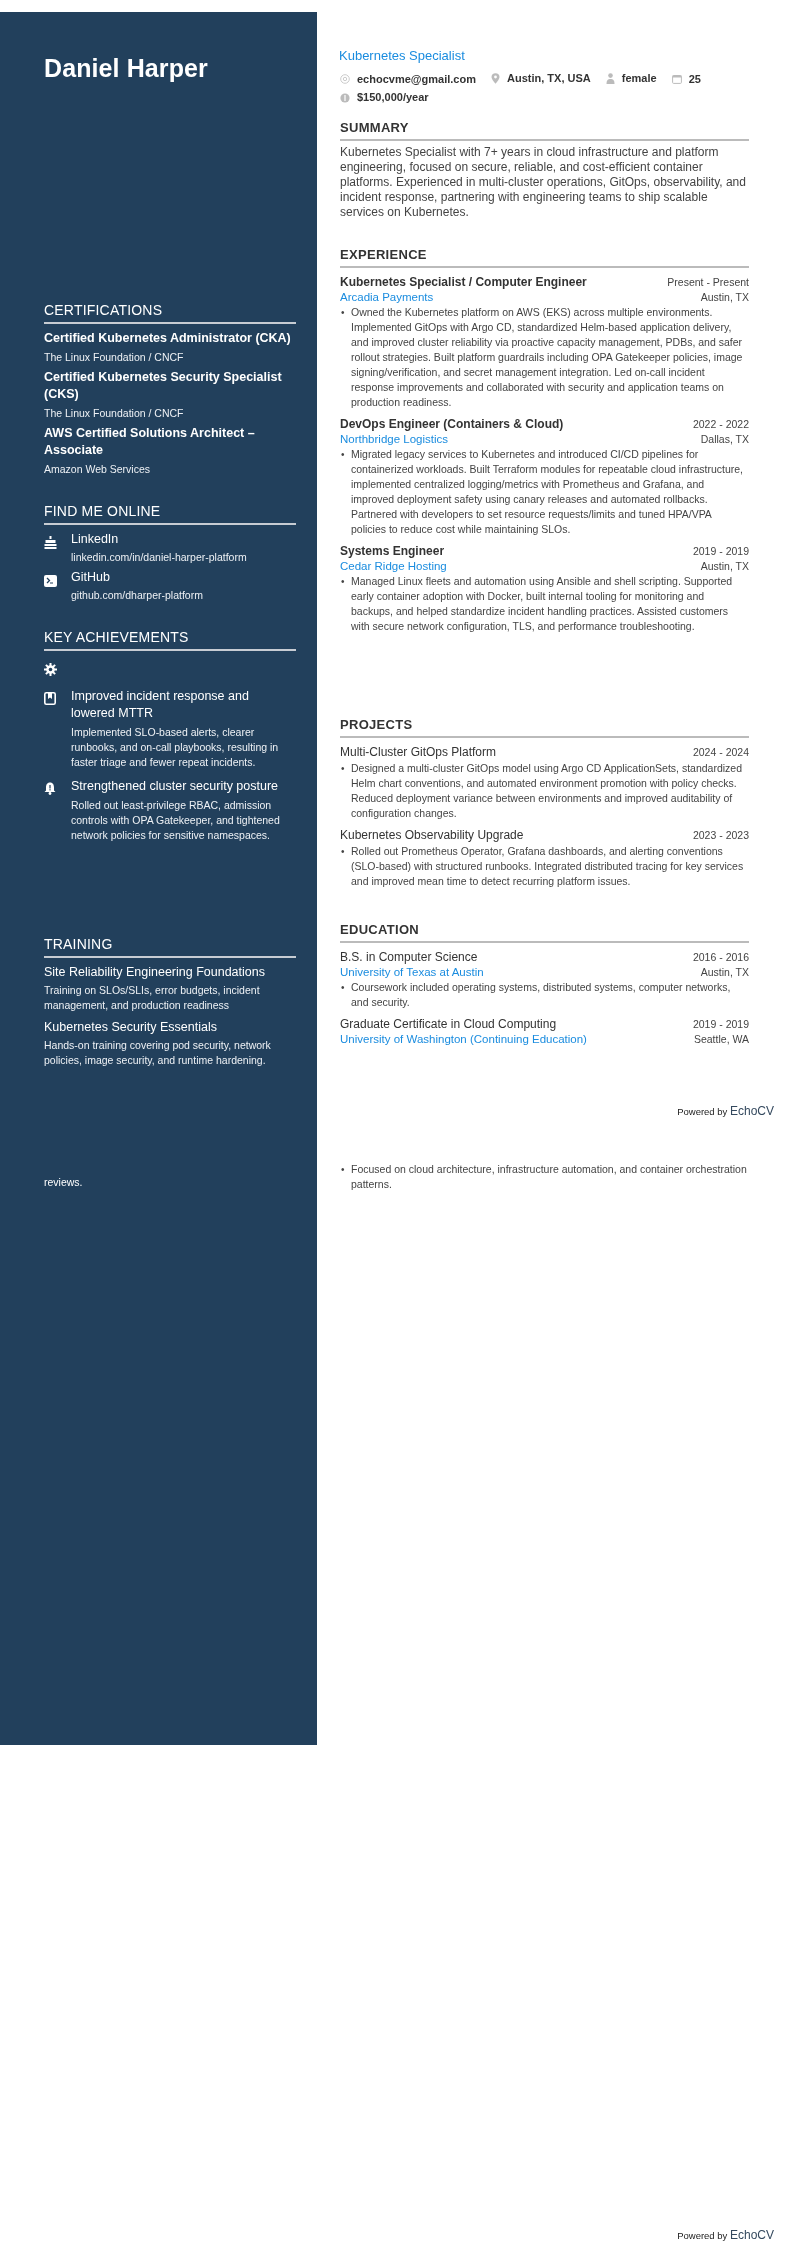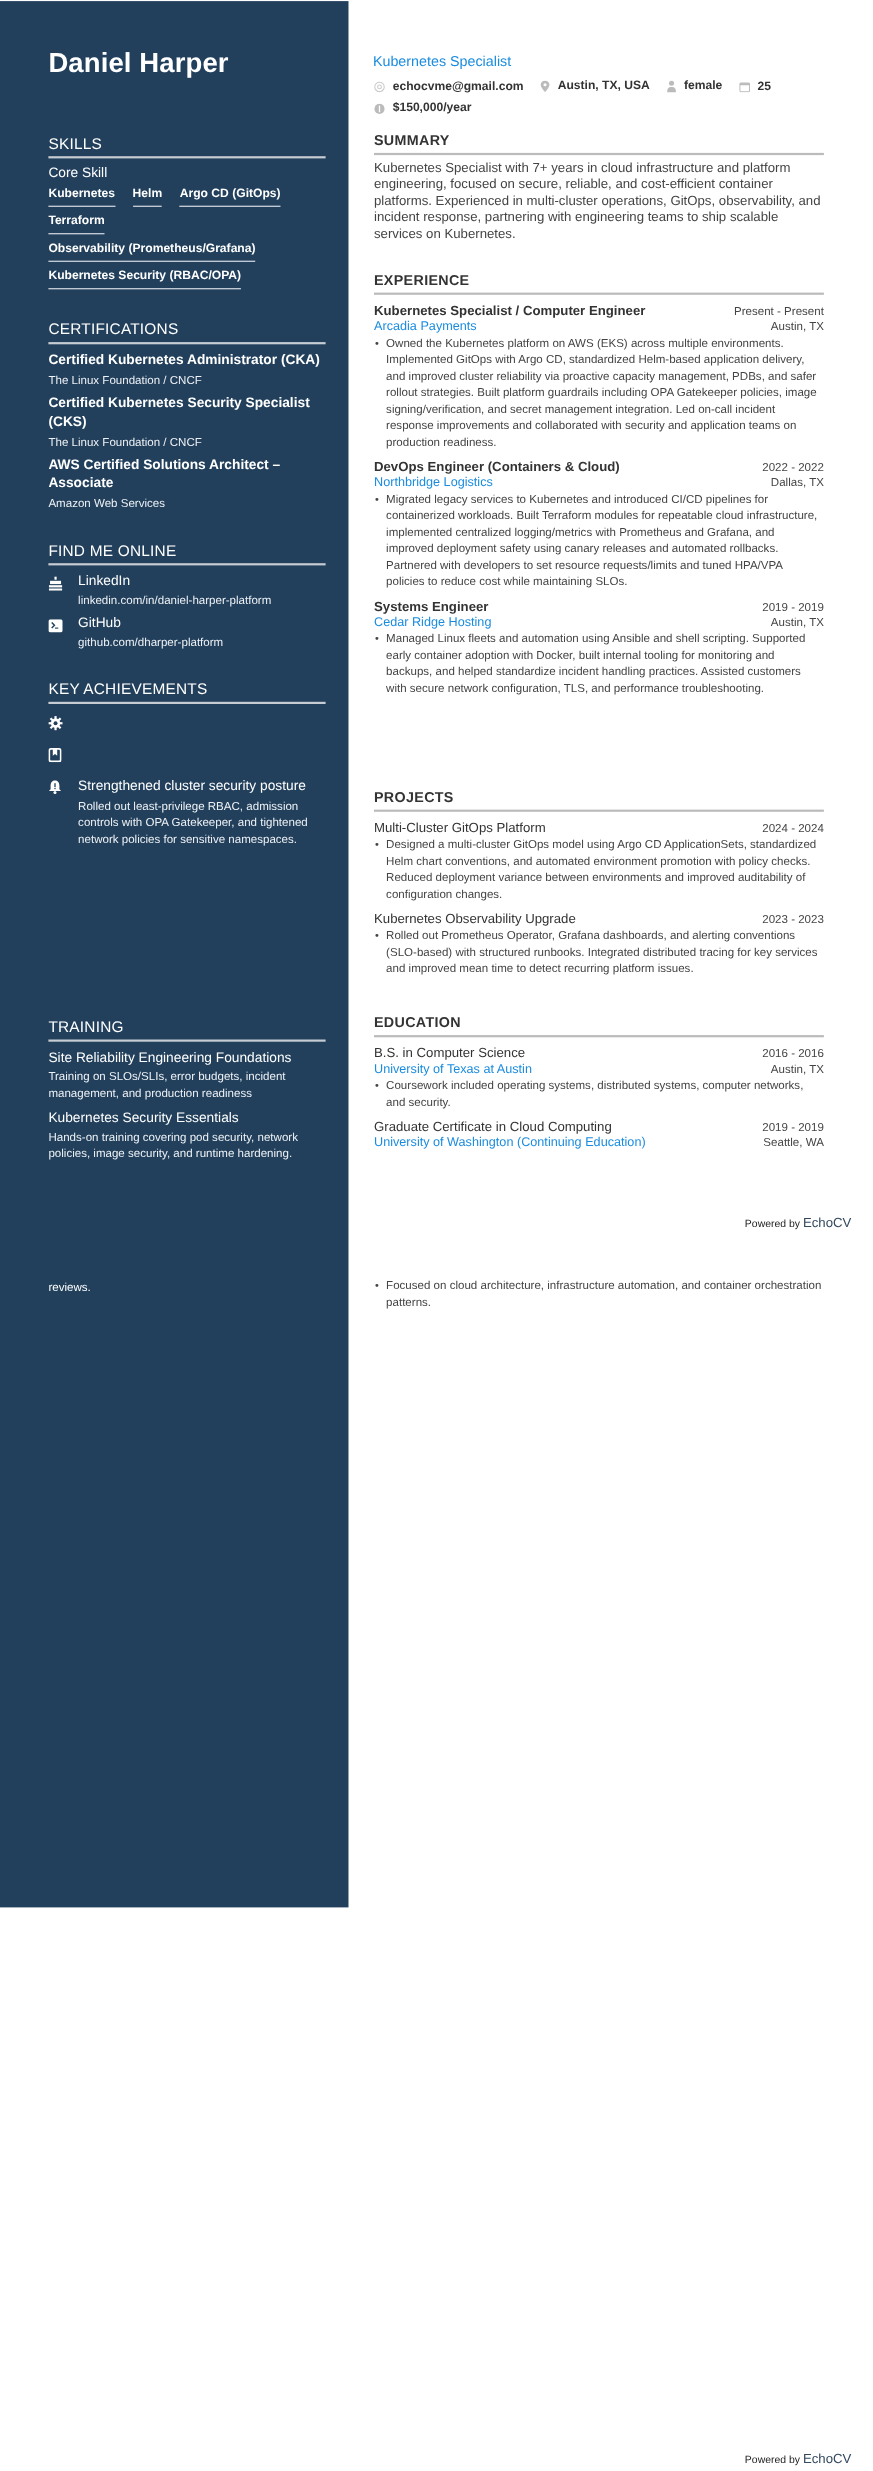--- a/index.html
+++ b/index.html
@@ -1,19 +1,19 @@
 <!DOCTYPE html>
 <html><head>
 <meta charset="utf-8">
 <style>
   * { box-sizing: border-box; margin: 0; padding: 0; }
   html, body { width: 794px; height: 2246px; background: #ffffff; }
   body { position: relative; font-family: "Liberation Sans", "DejaVu Sans", sans-serif; color: #333; overflow: hidden; }
 
-  .sidebar { position: absolute; left: 0; top: 1px; width: 317px; height: 1733px; background: #22405c; color: #ffffff; }
+  .sidebar { position: absolute; left: 0; top: 12px; width: 317px; height: 1733px; background: #22405c; color: #ffffff; }
   .main { position: absolute; left: 317px; top: 0; width: 477px; height: 2246px; background: #fff; }
 
   .name { position: absolute; left: 44px; top: 42px; font-size: 25px; font-weight: bold; color: #fff; letter-spacing: 0.1px; }
 
   .side-sec { position: absolute; left: 44px; width: 252px; }
   .side-h { font-size: 14px; font-weight: normal; color: #fff; padding-bottom: 4px; border-bottom: 2px solid #c7ccd3; letter-spacing: 0.2px; }
 
   .core-label { font-size: 12.5px; margin-top: 6px; color: #fff; }
   .chips { display: flex; flex-wrap: wrap; column-gap: 16px; row-gap: 0; margin-top: 2px; }
   .chip { font-size: 11px; font-weight: bold; color: #fff; padding: 4px 0 5px; border-bottom: 1.5px solid #e8ecf0; margin-bottom: 3px; }
@@ -61,32 +61,20 @@
 
   .powered { position: absolute; right: 20px; font-size: 9.5px; color: #222; }
   .powered .brand { font-size: 12px; color: #34495e; }
 </style>
 </head>
 <body>
 
 <aside class="sidebar">
   <h1 class="name">Daniel Harper</h1>
 
-  <section class="side-sec" style="top:121px;">
-    <h2 class="side-h">SKILLS</h2>
-    <div class="core-label">Core Skill</div>
-    <div class="chips">
-      <span class="chip">Kubernetes</span>
-      <span class="chip">Helm</span>
-      <span class="chip">Argo CD (GitOps)</span>
-      <span class="chip" style="margin-right:200px;">Terraform</span>
-      <span class="chip" style="margin-right:60px;">Observability (Prometheus/Grafana)</span>
-      <span class="chip">Kubernetes Security (RBAC/OPA)</span>
-    </div>
-  </section>
 
   <section class="side-sec" style="top:290px;">
     <h2 class="side-h">CERTIFICATIONS</h2>
     <div class="cert">
       <div class="cert-name">Certified Kubernetes Administrator (CKA)</div>
       <div class="cert-org">The Linux Foundation / CNCF</div>
     </div>
     <div class="cert">
       <div class="cert-name">Certified Kubernetes Security Specialist (CKS)</div>
       <div class="cert-org">The Linux Foundation / CNCF</div>
@@ -144,20 +132,24 @@
           </svg>
       </span>
     </div>
     <div class="ach">
       <span class="ach-icon">
         <svg width="12" height="13" viewBox="0 0 12 13">
             <rect x="0.8" y="0.8" width="10.4" height="11.4" rx="1.5" fill="none" stroke="#fff" stroke-width="1.6"></rect>
             <path d="M4 1 L4 7 L6 5.5 L8 7 L8 1 Z" fill="#fff"></path>
           </svg>
       </span>
+      <div>
+        <div class="ach-title">Improved incident response and lowered MTTR</div>
+        <div class="ach-desc">Implemented SLO-based alerts, clearer runbooks, and on-call playbooks, resulting in faster triage and fewer repeat incidents.</div>
+      </div>
     </div>
     <div class="ach">
       <span class="ach-icon">
         <svg width="12" height="13" viewBox="0 0 12 13">
             <path d="M6 0.5 C3 0.5 2 3 2 5.5 L2 8.5 L0.5 10 L11.5 10 L10 8.5 L10 5.5 C10 3 9 0.5 6 0.5 Z" fill="#fff"></path>
             <circle cx="6" cy="11.5" r="1.4" fill="#fff"></circle>
             <rect x="5.4" y="3" width="1.2" height="3.5" fill="#22405c"></rect>
             <rect x="5.4" y="7.2" width="1.2" height="1.2" fill="#22405c"></rect>
           </svg>
       </span>

